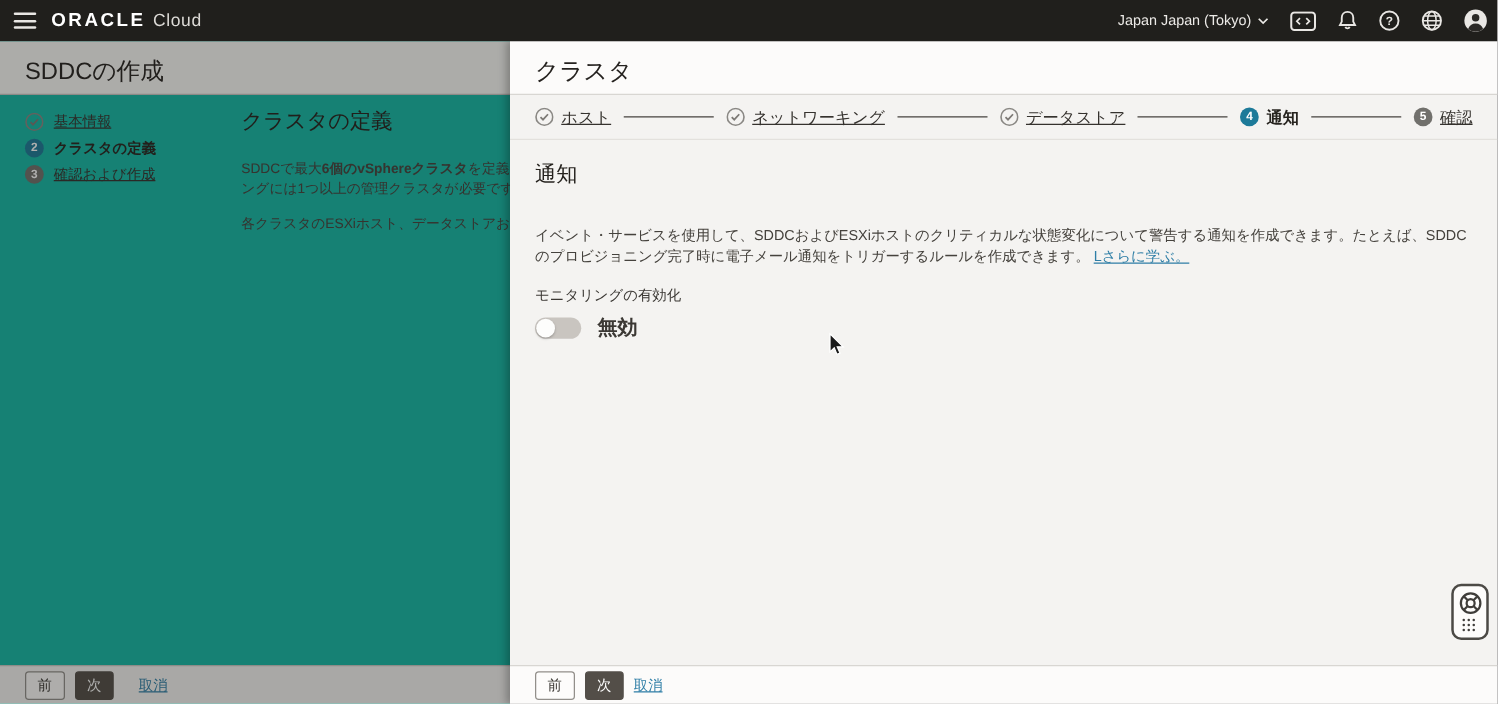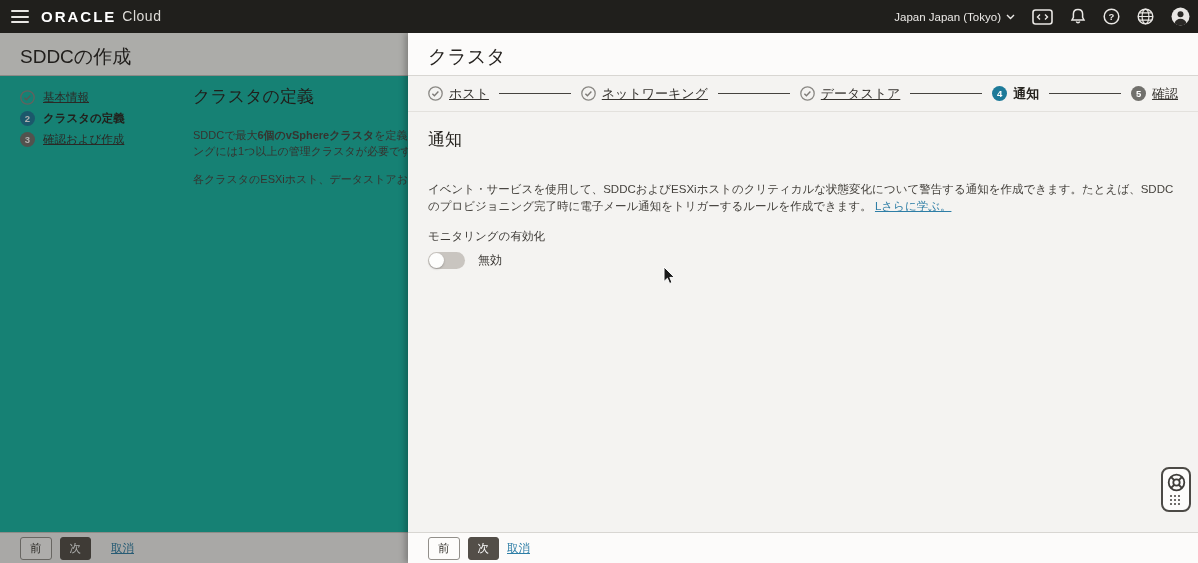--- a/index.html
+++ b/index.html
@@ -75,21 +75,21 @@
   .step.current .step-label { font-weight:bold; text-decoration:none; color:#27241f; cursor:default; }
   .connector { flex:1 1 auto; height:0; border-top:1px solid #45433f; margin:0 10px; }
   .rp-content { position:absolute; left:20px; top:95px; width:752px; }
   .sec-heading { font-size:17px; color:#25221e; margin-bottom:13px; }
   .sec-desc { font-size:11.5px; line-height:17px; color:#45423d;margin-top:30px; }
   .mon-label { margin-top:14px; font-size:11.5px; color:#3b3834; }
   .toggle-row { margin-top:8px; display:flex; align-items:center; gap:13px; }
   .toggle { width:37px; height:17px; border-radius:9px; background:#c9c5c0; position:relative; cursor:pointer; }
   .toggle .knob { position:absolute; left:1px; top:1px; width:15px; height:15px; border-radius:50%; background:#fdfdfc;
     box-shadow:0 1px 2px rgba(0,0,0,0.25); }
-  .toggle-state { font-size:12px; color:#3b3834; }
+  .toggle-state { font-size:16px; color:#3b3834;font-weight:bold; }
   .rp-footer {
     position:absolute; left:0; bottom:0; width:100%; height:31px; border-top:1px solid #d8d6d2;
     background:#fcfbfa; display:flex; align-items:center; padding-left:20px; gap:8px;
   }
   
   .help-widget {
     position:absolute; right:7px; bottom:51px; width:30px; height:45px; background:#fdfcfb;
     border:2px solid #4c4a46; border-radius:8px; display:flex; flex-direction:column;
     align-items:center; justify-content:center; gap:3px; cursor:pointer; z-index:30;
   }

